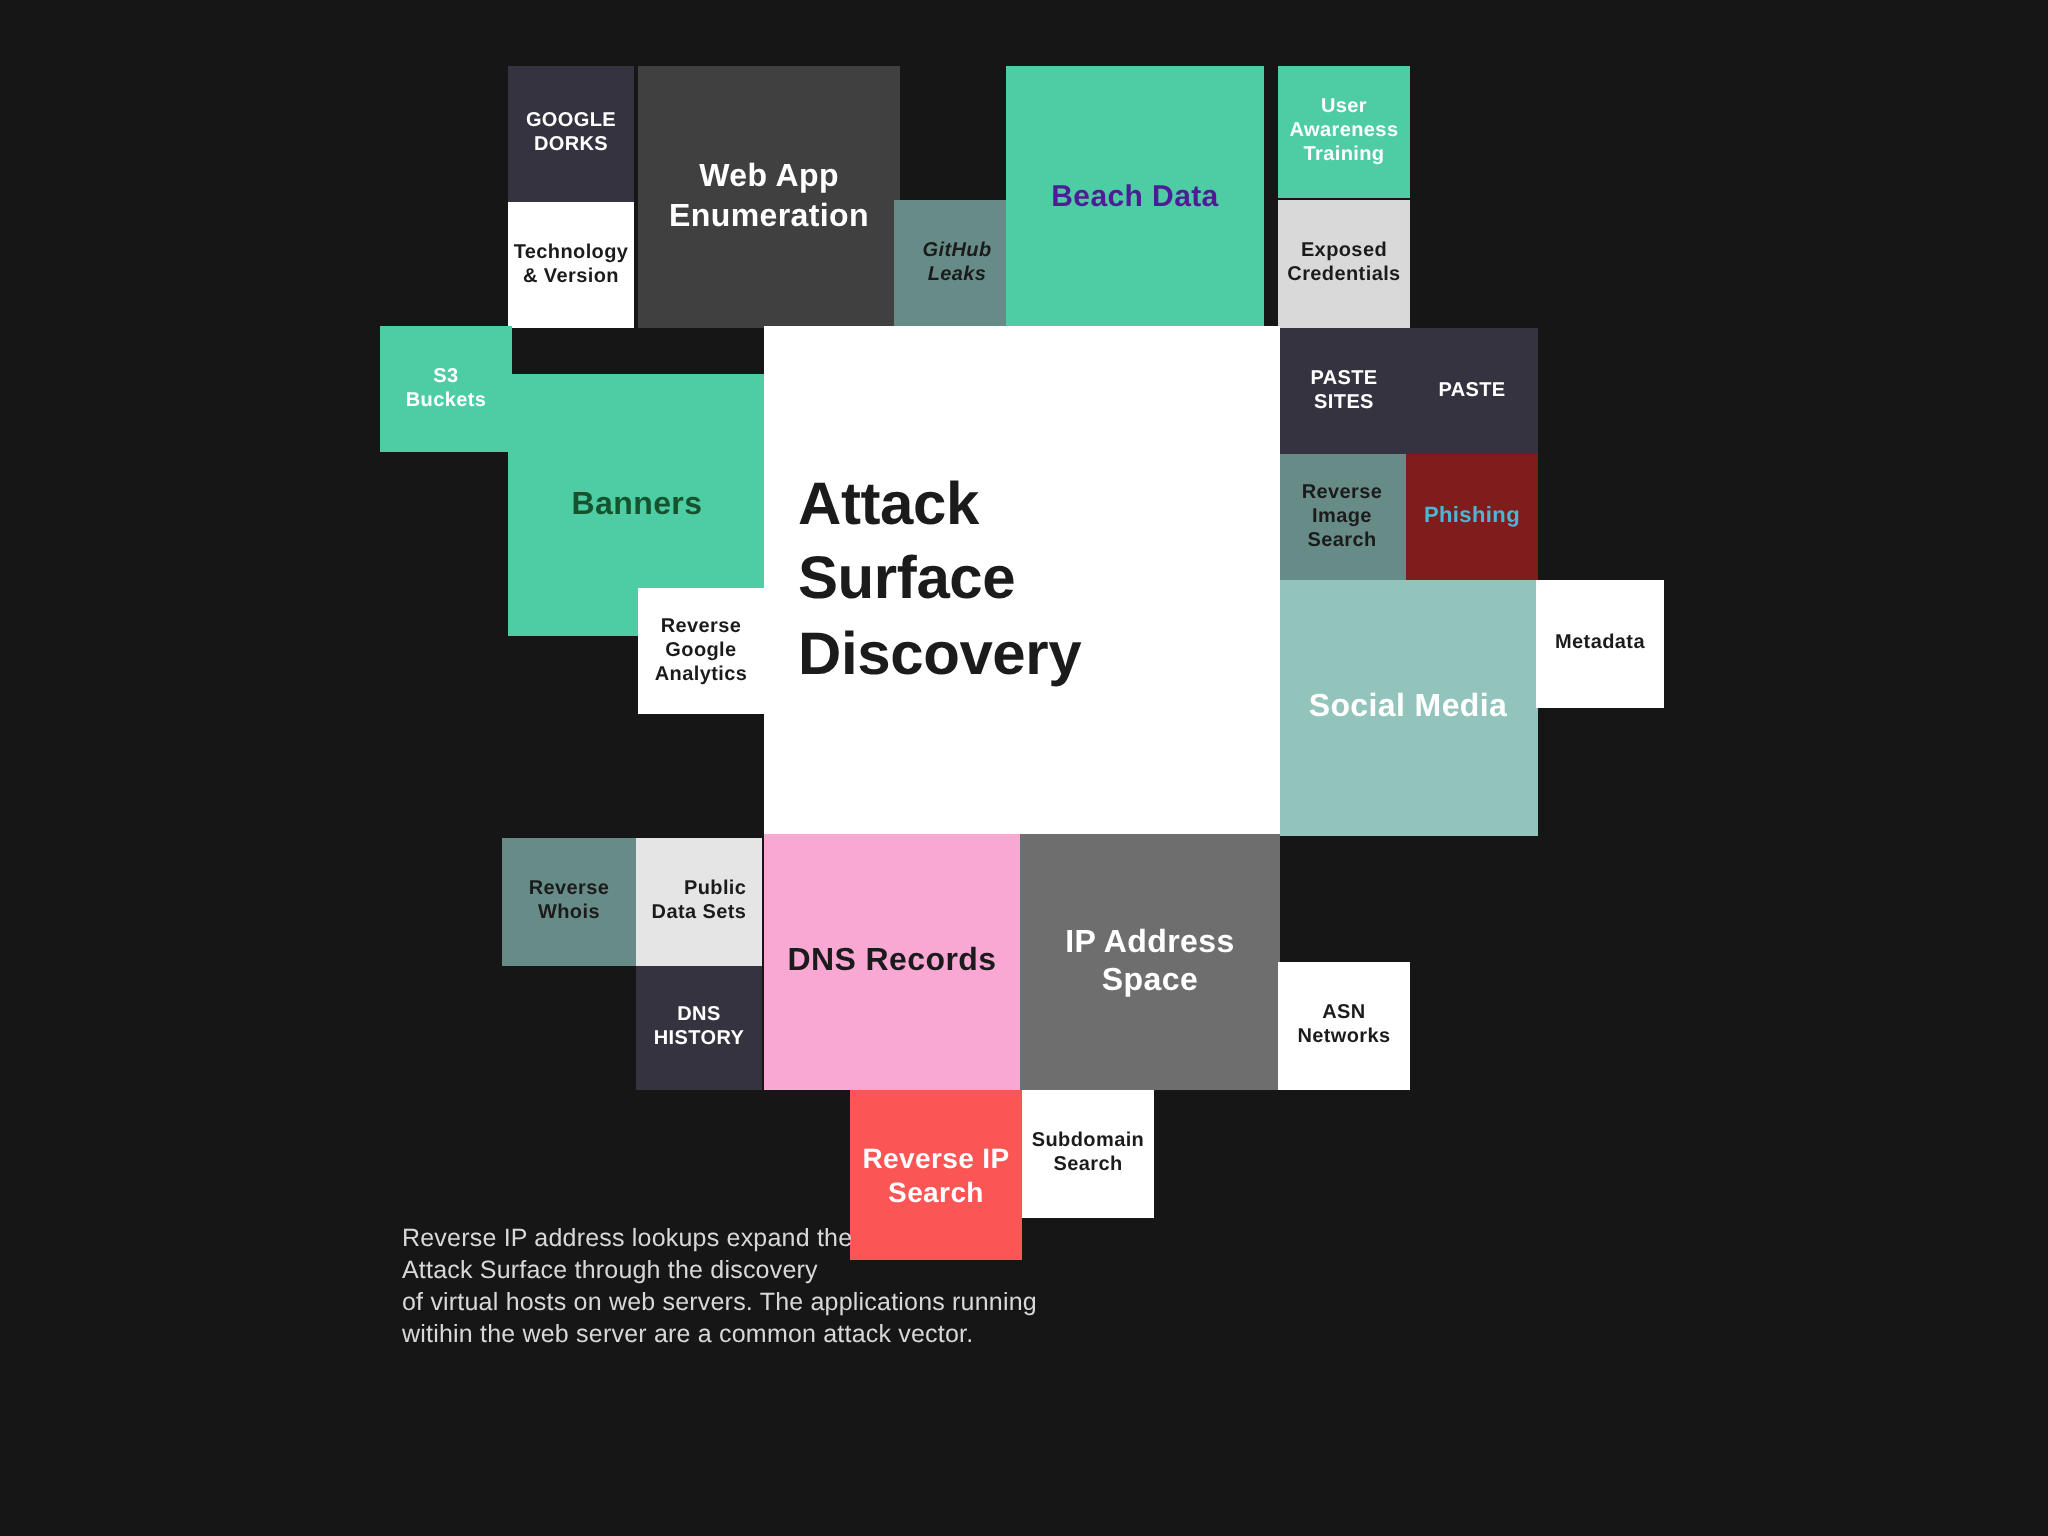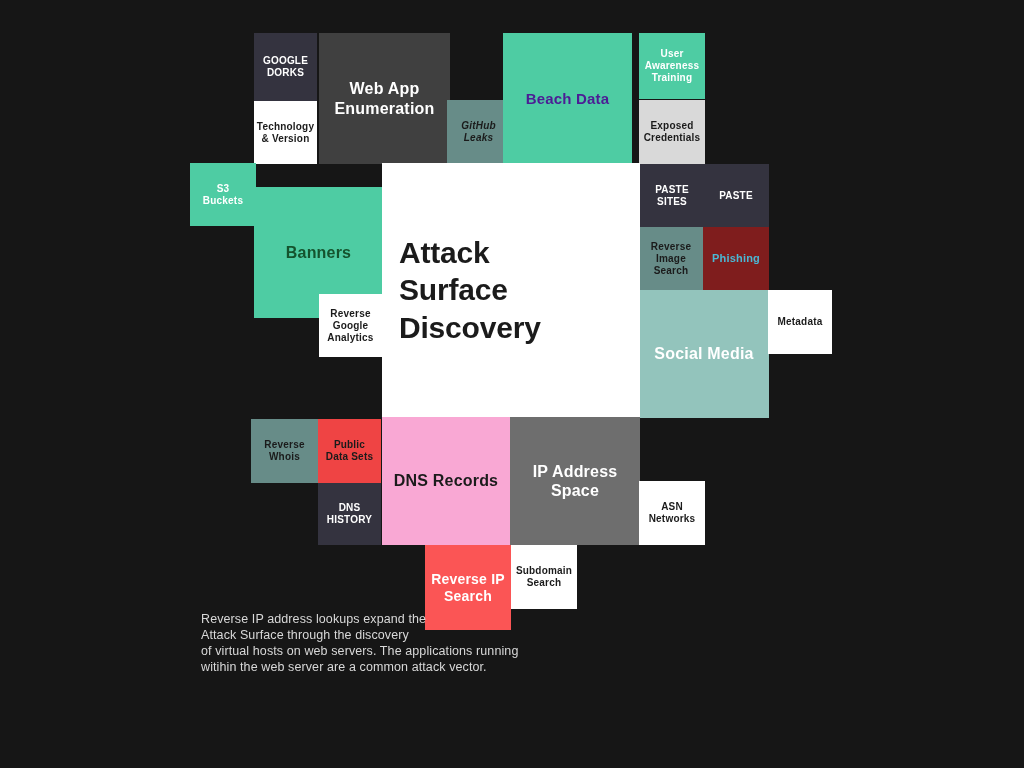--- a/index.html
+++ b/index.html
@@ -89,21 +89,21 @@
 SITES</div>
       <div class="tile" style="left: 703px; top: 164px; width: 66px; height: 64px; background: rgb(52, 51, 63); color: rgb(255, 255, 255); font-size: 10px;">PASTE</div>
       <div class="tile" style="left: 639px; top: 227px; width: 64px; height: 64px; background: rgb(103, 140, 136); color: rgb(27, 27, 27); font-size: 10px;">Reverse
 Image
 Search</div>
       <div class="tile" style="left: 703px; top: 227px; width: 66px; height: 64px; background: #7f1d1d; color: rgb(75, 183, 212); font-size: 11px; text-align: right;">Phishing</div>
       <div class="tile" style="left: 639px; top: 290px; width: 130px; height: 128px; background: rgb(147, 196, 188); color: rgb(255, 255, 255); font-size: 16px;">Social Media</div>
       <div class="tile" style="left: 768px; top: 290px; width: 64px; height: 64px; background: rgb(255, 255, 255); color: rgb(27, 27, 27); font-size: 10px;">Metadata</div>
       <div class="tile" style="left: 251px; top: 419px; width: 67px; height: 64px; background: rgb(103, 140, 136); color: rgb(27, 27, 27); font-size: 10px;">Reverse
 Whois</div>
-      <div class="tile" style="left: 318px; top: 419px; width: 63px; height: 64px; background: #ef4444; color: rgb(27, 27, 27); font-size: 10px;">Public
+      <div class="tile" style="left: 318px; top: 419px; width: 63px; height: 64px; background: #e5e5e5; color: rgb(27, 27, 27); font-size: 10px; text-align: right;">Public
 Data Sets</div>
       <div class="tile" style="left: 318px; top: 483px; width: 63px; height: 62px; background: rgb(52, 51, 63); color: rgb(255, 255, 255); font-size: 10px;">DNS
 HISTORY</div>
       <div class="tile" style="left: 382px; top: 417px; width: 128px; height: 128px; background: #f9a8d4; color: rgb(27, 27, 27); font-size: 16px;">DNS Records</div>
       <div class="tile" style="left: 510px; top: 417px; width: 130px; height: 128px; background: rgb(110, 110, 110); color: rgb(255, 255, 255); font-size: 16px;">IP Address
 Space</div>
       <div class="tile" style="left: 639px; top: 481px; width: 66px; height: 64px; background: rgb(255, 255, 255); color: rgb(27, 27, 27); font-size: 10px;">ASN
 Networks</div>
       <div class="tile" style="left: 425px; top: 545px; width: 86px; height: 85px; background: rgb(251, 85, 85); color: rgb(255, 255, 255); font-size: 14px;">Reverse IP
 Search</div>

